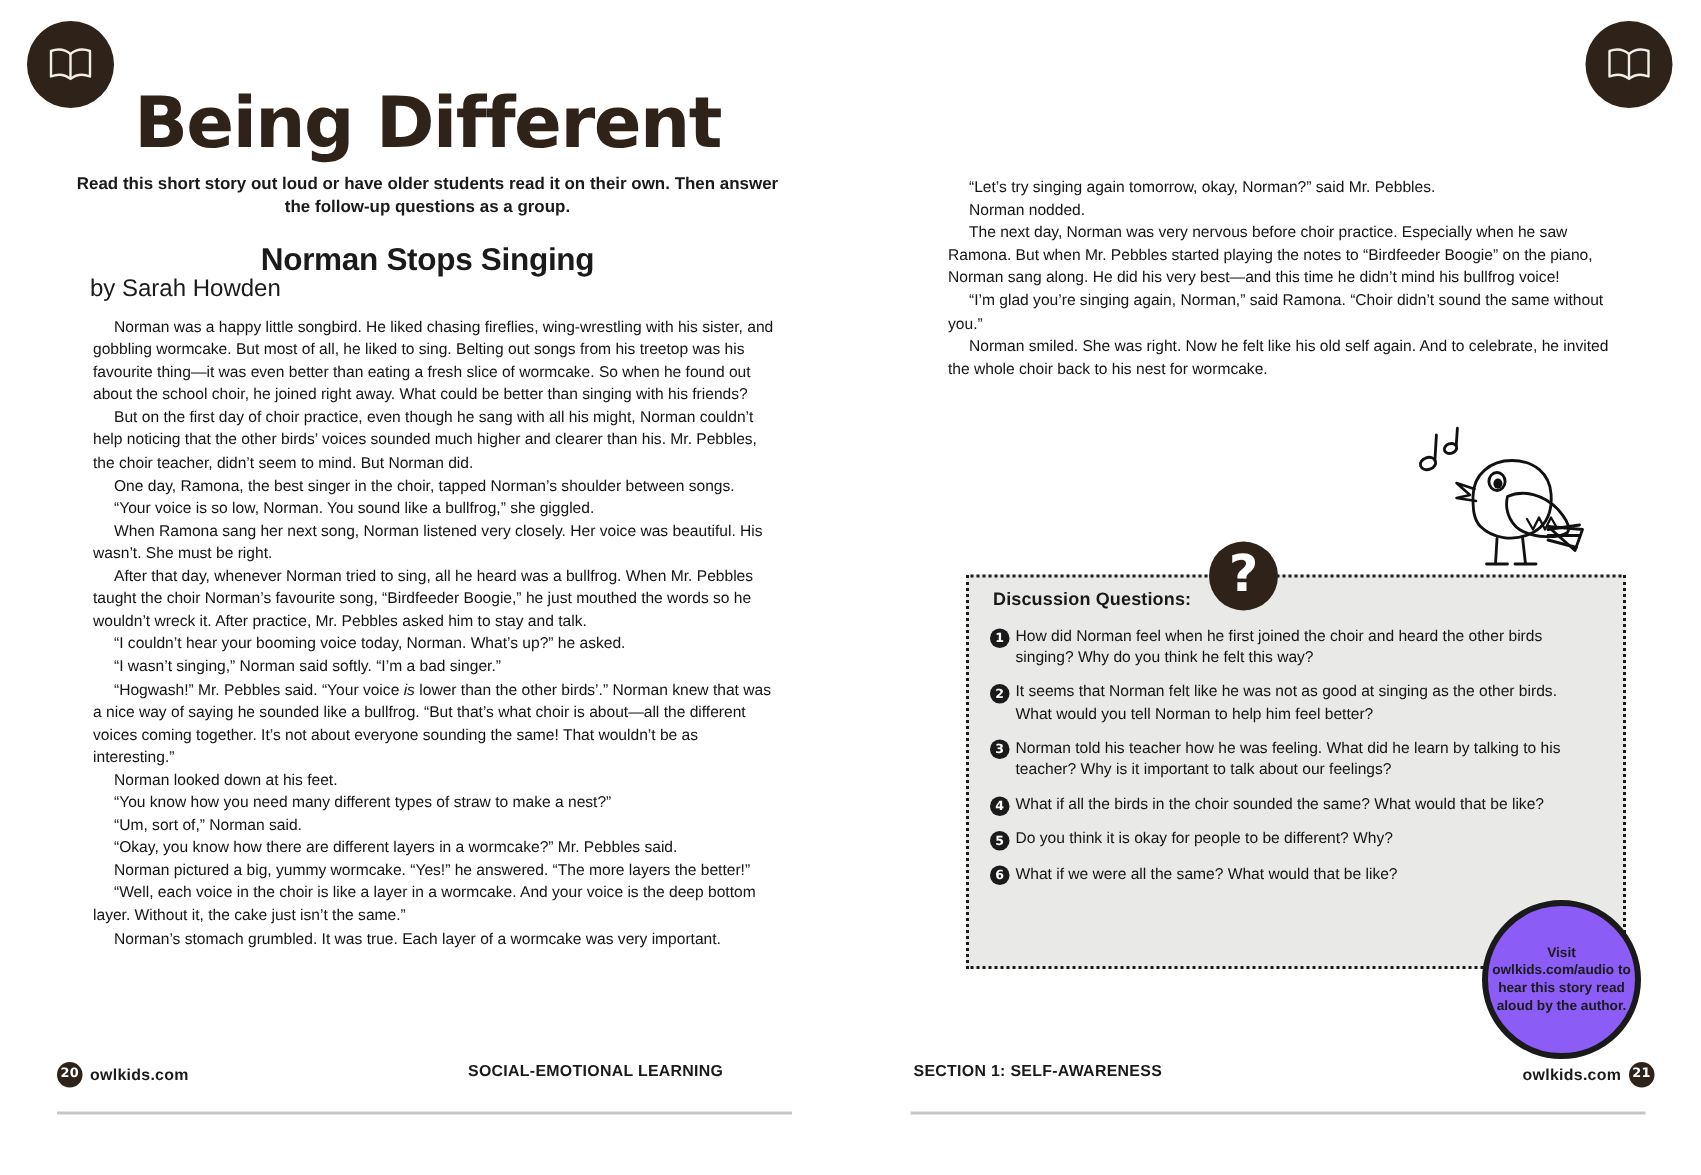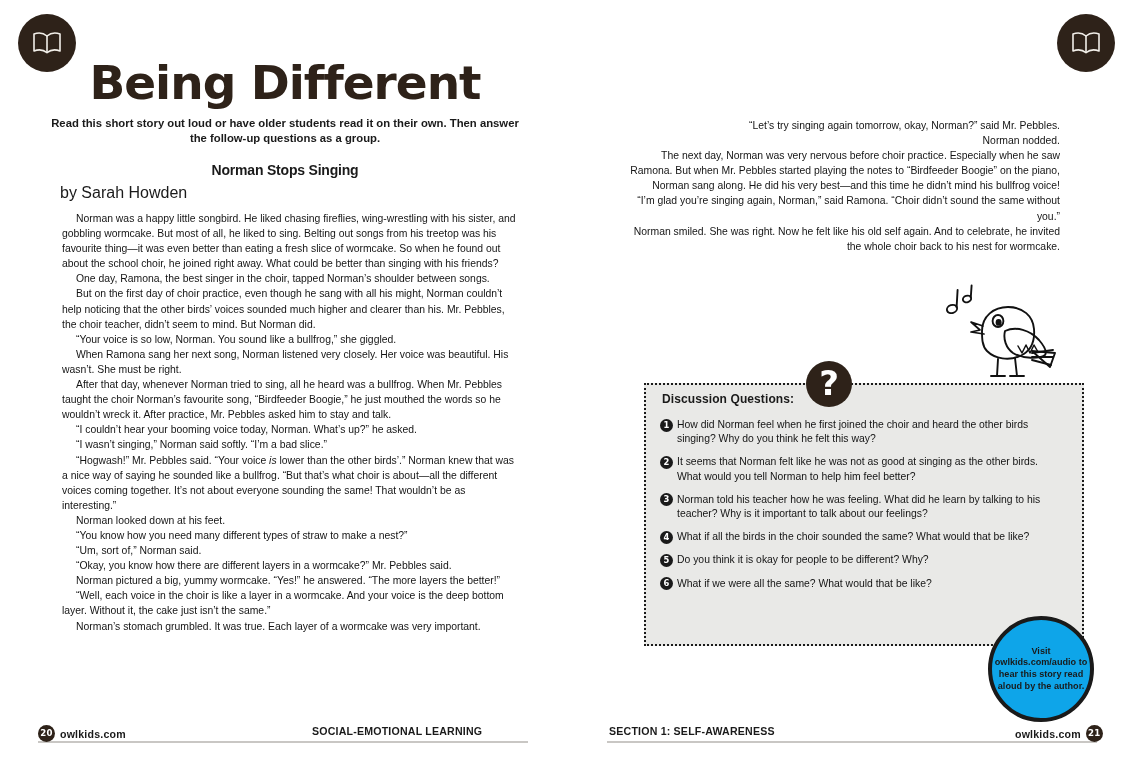--- a/index.html
+++ b/index.html
@@ -28,38 +28,38 @@
     color:#2e2219;letter-spacing:-1px;
     font-family:"DejaVu Sans", sans-serif;
   }
   .subtitle{
     position:absolute;left:50px;top:116px;width:470px;
     text-align:center;font-size:11.3px;line-height:14.5px;font-weight:bold;
     color:#1a1a1a;
   }
   .story-title{
     position:absolute;left:60px;top:162px;width:450px;
-    text-align:center;font-size:14px;font-weight:bold;color:#1a1a1a;
+    text-align:center;font-size:21px;font-weight:bold;color:#1a1a1a;
     letter-spacing:-0.2px;
   }
   .story-byline{
     position:absolute;left:60px;top:184px;width:450px;
     text-align:left;font-size:16px;font-weight:normal;color:#1a1a1a;
   }
 
   
   .col{
     position:absolute;
     font-size:10.4px;line-height:15.1px;
     color:#141414;
     text-align:left;
   }
   .col p{margin:0;text-indent:14px;}
   .col.left{left:62px;top:211px;width:456px;}
-  .col.right{left:608px;top:118px;width:452px;text-align:right;}
+  .col.right{left:632px;top:118px;width:452px;}
   em{font-style:italic;}
 
   
   .bird{position:absolute;left:935px;top:283px;width:130px;height:105px;}
 
   
   .disc-box{
     position:absolute;left:644px;top:383px;width:440px;height:263px;
     background:#e9e9e7;
     border:2px dotted #1a1a1a;
@@ -89,36 +89,36 @@
   
   .qmark{
     position:absolute;left:806px;top:361px;width:46px;height:46px;
     border-radius:50%;background:#2e2219;
     color:#ffffff;font-family:"DejaVu Sans", sans-serif;
     font-size:34px;font-weight:bold;line-height:44px;text-align:center;
   }
 
   
   .audio-circle{
-    position:absolute;left:988px;top:616px;width:106px;height:106px;
-    border-radius:50%;background:#0ea5e9;border:4px solid #1a1a1a;
+    position:absolute;left:988px;top:600px;width:106px;height:106px;
+    border-radius:50%;background:#8b5cf6;border:4px solid #1a1a1a;
     box-sizing:border-box;
     display:flex;align-items:center;justify-content:center;
   }
   .audio-circle span{
     display:block;text-align:center;
     font-size:9.1px;line-height:11.6px;font-weight:bold;color:#1a1a1a;
   }
 
   
   .rule{position:absolute;height:2px;background:#c9c7c4;}
   .rule.left{left:38px;top:741px;width:490px;}
   .rule.right{left:607px;top:741px;width:490px;}
 
-  .foot{position:absolute;top:725px;font-size:10.6px;font-weight:bold;color:#1a1a1a;
+  .foot{position:absolute;top:708px;font-size:10.6px;font-weight:bold;color:#1a1a1a;
         display:flex;align-items:center;letter-spacing:0.2px;}
   .foot-left{left:38px;}
   .foot-right-site{left:1015px;}
   .foot-center-left{left:312px;text-align:center;}
   .foot-center-right{left:609px;}
   .pagebadge{
     width:17px;height:17px;border-radius:50%;background:#2e2219;color:#ffffff;
     font-size:8.6px;font-weight:bold;line-height:17px;text-align:center;
     font-family:"DejaVu Sans", sans-serif;
   }
@@ -143,27 +143,27 @@
     </svg>
   </div>
 
   <div class="main-title">Being Different</div>
   <div class="subtitle">Read this short story out loud or have older students read it on their own. Then answer the follow-up questions as a group.</div>
   <div class="story-title">Norman Stops Singing</div>
   <div class="story-byline">by Sarah Howden</div>
 
   <div class="col left" id="left-col">
       <p>Norman was a happy little songbird. He liked chasing fireflies, wing-wrestling with his sister, and gobbling wormcake. But most of all, he liked to sing. Belting out songs from his treetop was his favourite thing—it was even better than eating a fresh slice of wormcake. So when he found out about the school choir, he joined right away. What could be better than singing with his friends?</p>
+      <p>But on the first day of choir practice, even though he sang with all his might, Norman couldn’t help noticing that the other birds’ voices sounded much higher and clearer than his. Mr. Pebbles, the choir teacher, didn’t seem to mind. But Norman did.</p>
       <p>One day, Ramona, the best singer in the choir, tapped Norman’s shoulder between songs.</p>
-      <p>But on the first day of choir practice, even though he sang with all his might, Norman couldn’t help noticing that the other birds’ voices sounded much higher and clearer than his. Mr. Pebbles, the choir teacher, didn’t seem to mind. But Norman did.</p>
       <p>“Your voice is so low, Norman. You sound like a bullfrog,” she giggled.</p>
       <p>When Ramona sang her next song, Norman listened very closely. Her voice was beautiful. His wasn’t. She must be right.</p>
       <p>After that day, whenever Norman tried to sing, all he heard was a bullfrog. When Mr. Pebbles taught the choir Norman’s favourite song, “Birdfeeder Boogie,” he just mouthed the words so he wouldn’t wreck it. After practice, Mr. Pebbles asked him to stay and talk.</p>
       <p>“I couldn’t hear your booming voice today, Norman. What’s up?” he asked.</p>
-      <p>“I wasn’t singing,” Norman said softly. “I’m a bad slice.”</p>
+      <p>“I wasn’t singing,” Norman said softly. “I’m a bad singer.”</p>
       <p>“Hogwash!” Mr. Pebbles said. “Your voice <em>is</em> lower than the other birds’.” Norman knew that was a nice way of saying he sounded like a bullfrog. “But that’s what choir is about—all the different voices coming together. It’s not about everyone sounding the same! That wouldn’t be as interesting.”</p>
       <p>Norman looked down at his feet.</p>
       <p>“You know how you need many different types of straw to make a nest?”</p>
       <p>“Um, sort of,” Norman said.</p>
       <p>“Okay, you know how there are different layers in a wormcake?” Mr. Pebbles said.</p>
       <p>Norman pictured a big, yummy wormcake. “Yes!” he answered. “The more layers the better!”</p>
       <p>“Well, each voice in the choir is like a layer in a wormcake. And your voice is the deep bottom layer. Without it, the cake just isn’t the same.”</p>
       <p>Norman’s stomach grumbled. It was true. Each layer of a wormcake was very important.</p>
     </div>
 

